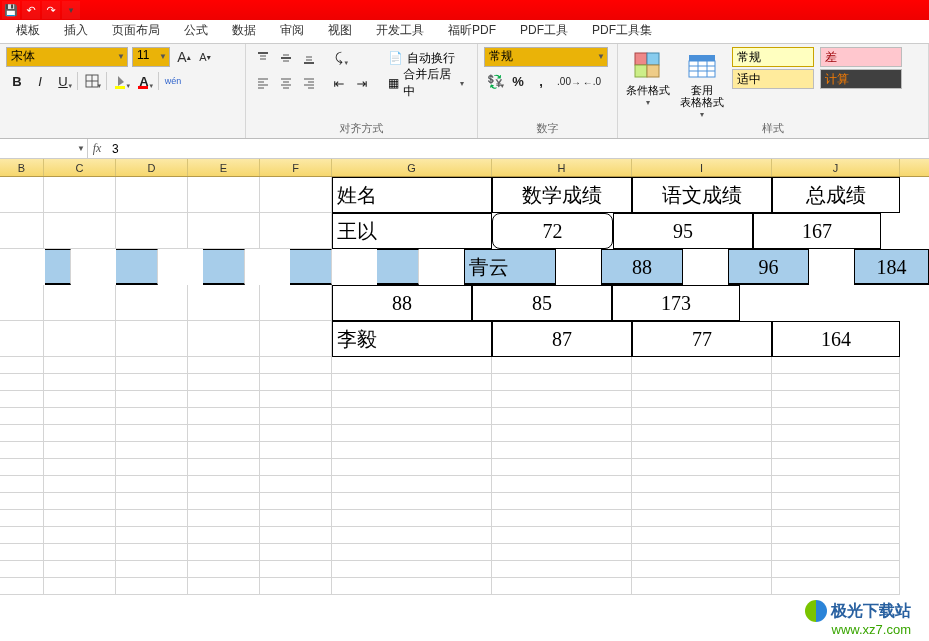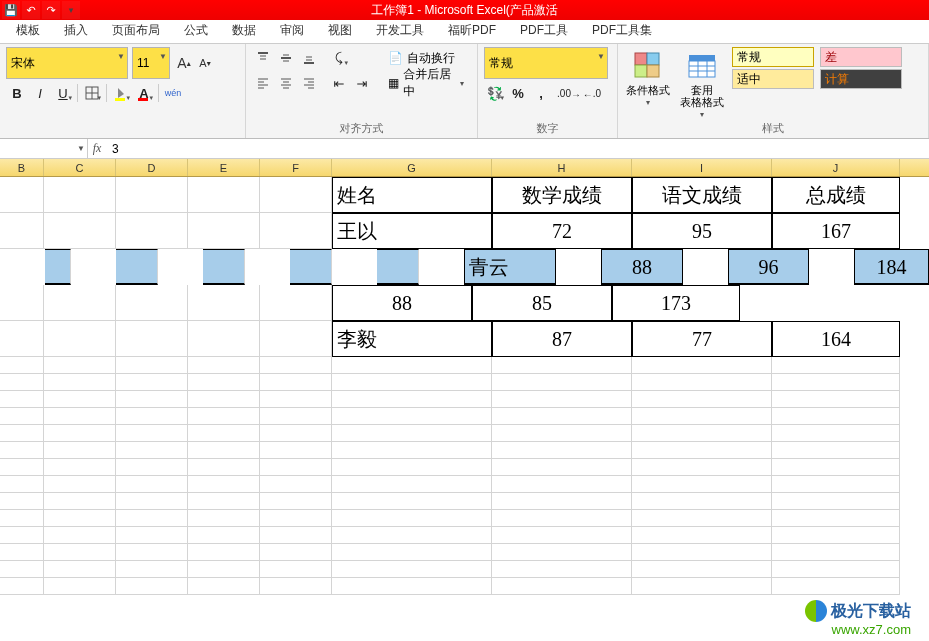--- a/index.html
+++ b/index.html
@@ -17,21 +17,21 @@
   .ribbon-tab { padding: 4px 12px 4px 12px; font-size: 12px; color: #333; cursor: default; text-align: right; }
 
   
   .ribbon { height: 95px; background: #f4f4f4; border-bottom: 1px solid #bcbcbc; display: flex; }
   .group { border-right: 1px solid #d6d6d6; padding: 3px 6px 0 6px; display: flex; flex-direction: column; justify-content: space-between; }
   .group-label { text-align: center; font-size: 11px; color: #666; padding: 1px 0 2px 0; }
   .group-body { flex: 1; display: flex; flex-direction: column; gap: 3px; }
 
   
   .font-row1 { display: flex; align-items: center; gap: 4px; }
-  .combo { border: 1px solid #b3b3b3; background: #fde047; height: 32px; display: flex; align-items: center; padding: 0 14px 0 4px; font-size: 12px; position: relative; }
+  .combo { border: 1px solid #b3b3b3; background: #eab308; height: 20px; display: flex; align-items: flex-start; padding: 0 14px 0 4px; font-size: 12px; position: relative; }
   .combo .dd { position: absolute; right: 2px; top: 4px; font-size: 8px; color: #555; }
   .font-name { width: 122px; }
   .font-size { width: 38px; }
   .aa { display: flex; gap: 1px; }
   .sqbtn { width: 20px; height: 20px; border: 1px solid transparent; display: flex; align-items: center; justify-content: center; font-size: 12px; color: #333; }
   .font-row2 { display: flex; align-items: center; gap: 1px; }
   .sq { width: 22px; height: 22px; border: 1px solid transparent; display: flex; align-items: center; justify-content: center; font-size: 13px; color: #222; position: relative; }
   .dd-sm { font-size: 7px; color: #555; position: absolute; right: 1px; bottom: 1px; }
   .bar-under { position:absolute; bottom:2px; left:4px; right:6px; height:3px; }
 
@@ -85,21 +85,20 @@
 </head>
 <body>
 
 <div class="titlebar">
   <div class="qat">
     <div class="qbtn">💾</div>
     <div class="qbtn">↶</div>
     <div class="qbtn">↷</div>
     <div class="qbtn chev">▾</div>
   </div>
-  <span class="title-text">工作簿1  -  Microsoft Excel(产品激活</span>
 </div>
 
 <div class="ribbon-tabs">
   <div class="ribbon-tab">模板</div>
   <div class="ribbon-tab">插入</div>
   <div class="ribbon-tab">页面布局</div>
   <div class="ribbon-tab">公式</div>
   <div class="ribbon-tab">数据</div>
   <div class="ribbon-tab">审阅</div>
   <div class="ribbon-tab">视图</div>
@@ -328,21 +327,21 @@
       <div class="datacell center" style="width: 140px;">语文成绩</div>
       <div class="datacell center" style="width: 128px;">总成绩</div>
     </div>
     <div class="gridrow" style="height: 36px;">
       <div class="cell" style="width: 44px; height: 36px;"></div>
       <div class="cell" style="width: 72px; height: 36px;"></div>
       <div class="cell" style="width: 72px; height: 36px;"></div>
       <div class="cell" style="width: 72px; height: 36px;"></div>
       <div class="cell" style="width: 72px; height: 36px;"></div>
       <div class="datacell" style="width: 160px;">王以</div>
-      <div class="datacell center" style="width: 140px;">72</div>
+      <div class="datacell center" style="width: 121px; border-radius: 8px;">72</div>
       <div class="datacell center" style="width: 140px;">95</div>
       <div class="datacell center" style="width: 128px;">167</div>
     </div>
     <div class="gridrow" style="height: 36px;">
       <div class="cell hl" style="width: 44px; height: 36px; border-top: 1px solid rgb(0, 0, 0); border-bottom: 2px solid rgb(0, 0, 0);"></div>
       <div class="cell hl" style="width: 72px; height: 36px; border-top: 1px solid rgb(0, 0, 0); border-bottom: 2px solid rgb(0, 0, 0);"></div>
       <div class="cell hl" style="width: 72px; height: 36px; border-top: 1px solid rgb(0, 0, 0); border-bottom: 2px solid rgb(0, 0, 0);"></div>
       <div class="cell hl" style="width: 72px; height: 36px; border-top: 1px solid rgb(0, 0, 0); border-bottom: 2px solid rgb(0, 0, 0);"></div>
       <div class="cell hl" style="width: 72px; height: 36px; border-top: 1px solid rgb(0, 0, 0); border-bottom: 2px solid rgb(0, 0, 0);"></div>
       <div class="datacell hl" style="width: 160px; border-top: 1px solid rgb(0, 0, 0); border-bottom: 2px solid rgb(0, 0, 0);">青云</div>

